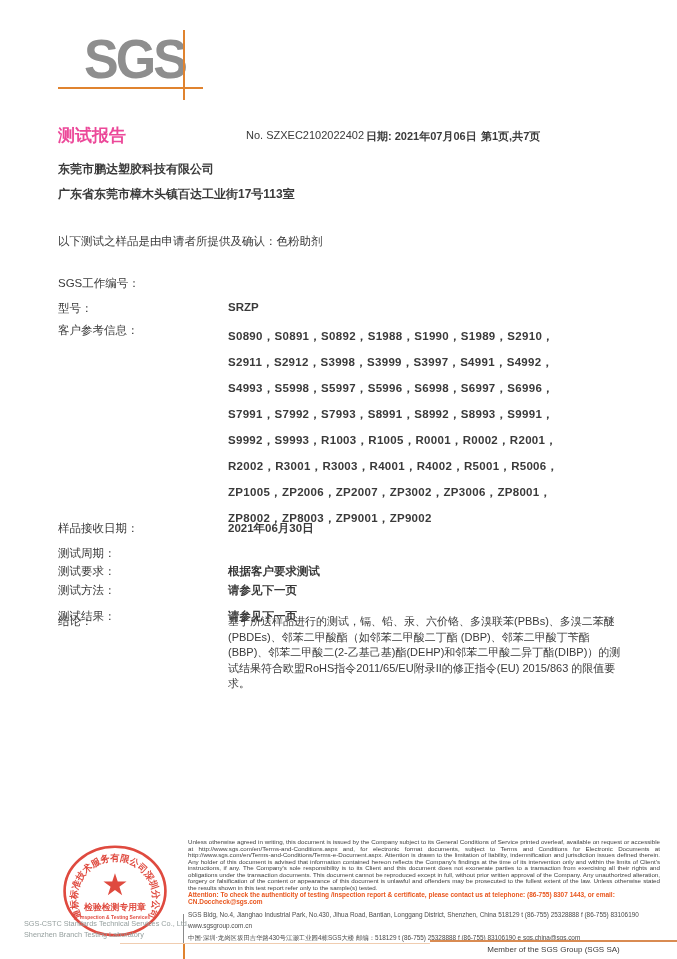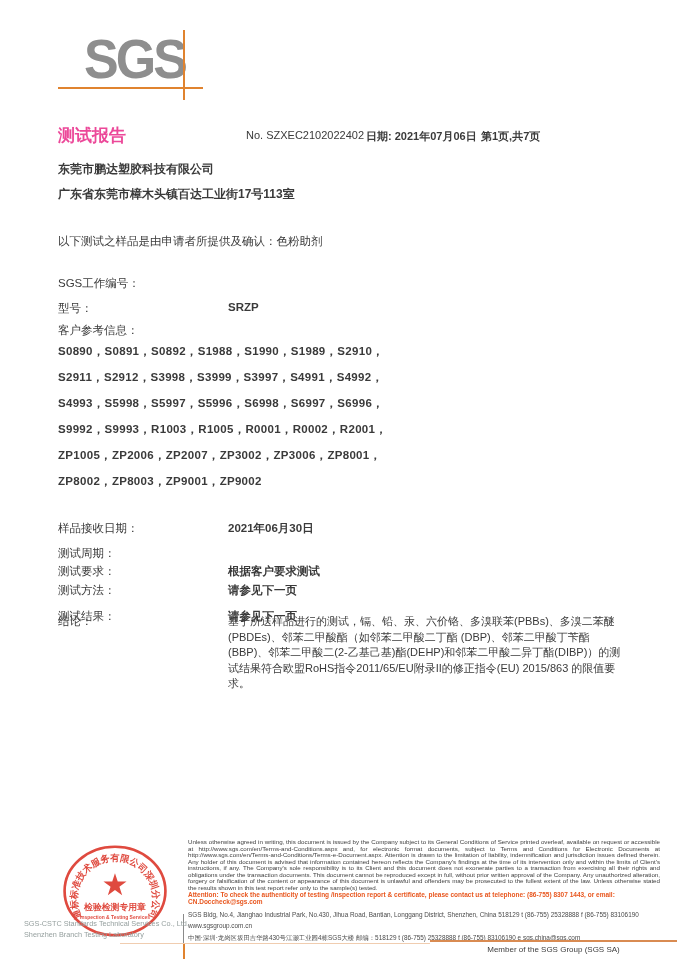--- a/index.html
+++ b/index.html
@@ -24,21 +24,21 @@
   #applicant-address { left:58px; top:186px; font-size:12px; font-weight:700; }
 
   
   #sample-intro { left:58px; top:234px; font-size:11.5px; }
   .row { position:absolute; left:58px; width:567px; display:flex; font-size:11.5px; }
   .lbl { width:170px; flex:none; font-weight:400; }
   .val { flex:1; font-weight:700; }
   .val.normal { font-weight:400; }
   #row-job    { top:276px;align-items:flex-end; }
   #row-model  { top:301px; }
-  #row-ref    { top:323px;flex-direction:column; }
+  #row-ref    { top:323px; }
   #row-ref .val div { line-height:26px; letter-spacing:0.3px; }
   #row-received { top:521px; }
   #row-period   { top:546px; }
   #row-require  { top:564px; }
   #row-method   { top:583px; }
   #row-result   { top:609px; }
   #row-conclusion { top:614px;justify-content:space-between; }
   #row-conclusion .val { line-height:15.5px; font-size:11px; }
 
   
@@ -82,21 +82,23 @@
   <div class="lbl">型号：</div>
   <div class="val">SRZP</div>
 </div>
 
 <div class="row" id="row-ref">
   <div class="lbl">客户参考信息：</div>
   <div class="val">
     <div>S0890，S0891，S0892，S1988，S1990，S1989，S2910，</div>
     <div>S2911，S2912，S3998，S3999，S3997，S4991，S4992，</div>
     <div>S4993，S5998，S5997，S5996，S6998，S6997，S6996，</div>
+    <div>S7991，S7992，S7993，S8991，S8992，S8993，S9991，</div>
     <div>S9992，S9993，R1003，R1005，R0001，R0002，R2001，</div>
+    <div>R2002，R3001，R3003，R4001，R4002，R5001，R5006，</div>
     <div>ZP1005，ZP2006，ZP2007，ZP3002，ZP3006，ZP8001，</div>
     <div>ZP8002，ZP8003，ZP9001，ZP9002</div>
   </div>
 </div>
 
 <div class="row" id="row-received">
   <div class="lbl">样品接收日期：</div>
   <div class="val">2021年06月30日</div>
 </div>
 

